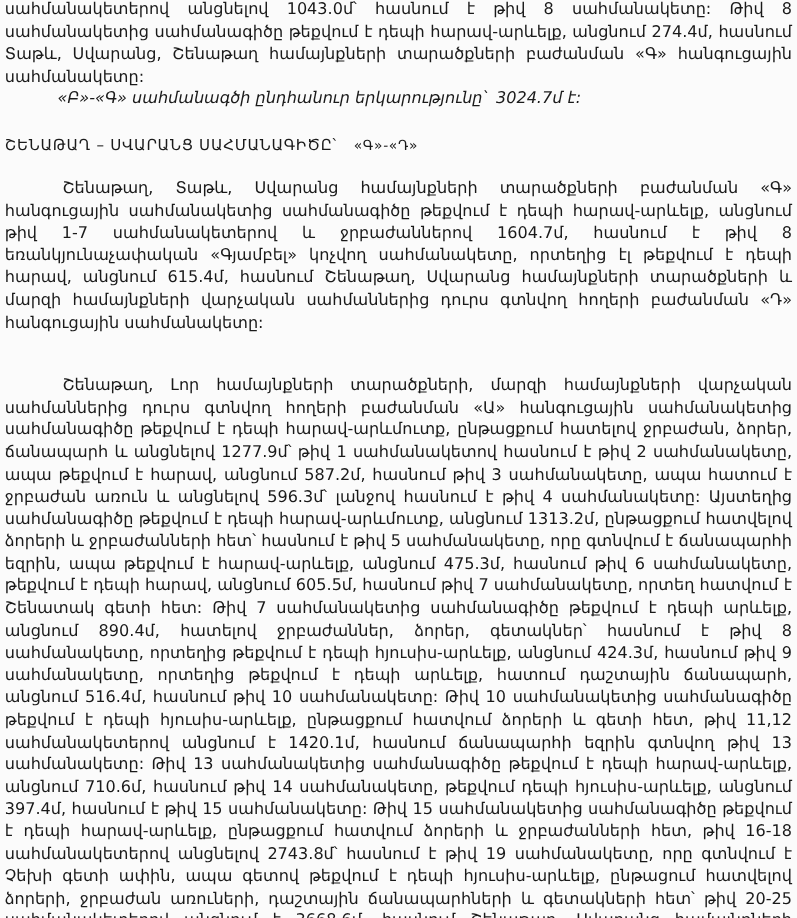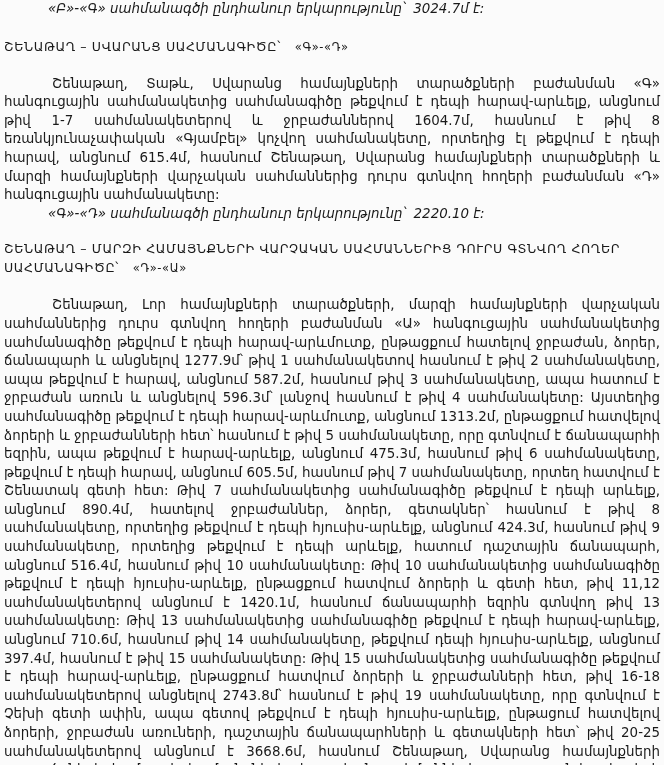--- a/index.html
+++ b/index.html
@@ -20,28 +20,27 @@
   }
   .heading .q { margin-left:14px; font-size:11.5px; }
   .gap1 { height:18px; }
   .gap2 { height:16px; }
 </style>
 </head>
 <body>
 
 <div class="page">
 
+  <p>սահմանակետերով անցնելով 1043.0մ՝ հասնում է թիվ 8 սահմանակետը: Թիվ 8 սահմանակետից սահմանագիծը թեքվում է դեպի հարավ-արևելք, անցնում 274.4մ, հասնում Տաթև, Սվարանց, Շենաթաղ համայնքների տարածքների բաժանման «Գ» հանգուցային սահմանակետը:</p>
   <p class="total"><span>«Բ»-«Գ» սահմանագծի ընդհանուր երկարությունը՝</span><span class="num">3024.7մ է:</span></p>
 
   <div class="gap1"></div>
   <p class="heading"><span>ՇԵՆԱԹԱՂ – ՍՎԱՐԱՆՑ ՍԱՀՄԱՆԱԳԻԾԸ՝</span><span class="q">«Գ»-«Դ»</span></p>
   <div class="gap1"></div>
 
   <p class="indent">Շենաթաղ, Տաթև, Սվարանց համայնքների տարածքների բաժանման «Գ» հանգուցային սահմանակետից սահմանագիծը թեքվում է դեպի հարավ-արևելք, անցնում թիվ 1-7 սահմանակետերով և ջրբաժաններով 1604.7մ, հասնում է թիվ 8 եռանկյունաչափական «Գյամբել» կոչվող սահմանակետը, որտեղից էլ թեքվում է դեպի հարավ, անցնում 615.4մ, հասնում Շենաթաղ, Սվարանց համայնքների տարածքների և մարզի համայնքների վարչական սահմաններից դուրս գտնվող հողերի բաժանման «Դ» հանգուցային սահմանակետը:</p>
-  <p class="total"><span>«Գ»-«Դ» սահմանագծի ընդհանուր երկարությունը՝</span><span class="num">2220.10 է:</span></p>
 
   <div class="gap2"></div>
-  <p class="heading"><span>ՇԵՆԱԹԱՂ – ՄԱՐԶԻ ՀԱՄԱՅՆՔՆԵՐԻ ՎԱՐՉԱԿԱՆ ՍԱՀՄԱՆՆԵՐԻՑ ԴՈՒՐՍ ԳՏՆՎՈՂ ՀՈՂԵՐ</span><br><span>ՍԱՀՄԱՆԱԳԻԾԸ՝</span><span class="q">«Դ»-«Ա»</span></p>
   <div class="gap1"></div>
 
   <p class="indent">Շենաթաղ, Լոր համայնքների տարածքների, մարզի համայնքների վարչական սահմաններից դուրս գտնվող հողերի բաժանման «Ա» հանգուցային սահմանակետից սահմանագիծը թեքվում է դեպի հարավ-արևմուտք, ընթացքում հատելով ջրբաժան, ձորեր, ճանապարհ և անցնելով 1277.9մ՝ թիվ 1 սահմանակետով հասնում է թիվ 2 սահմանակետը, ապա թեքվում է հարավ, անցնում 587.2մ, հասնում թիվ 3 սահմանակետը, ապա հատում է ջրբաժան առուն և անցնելով 596.3մ՝ լանջով հասնում է թիվ 4 սահմանակետը: Այստեղից սահմանագիծը թեքվում է դեպի հարավ-արևմուտք, անցնում 1313.2մ, ընթացքում հատվելով ձորերի և ջրբաժանների հետ՝ հասնում է թիվ 5 սահմանակետը, որը գտնվում է ճանապարհի եզրին, ապա թեքվում է հարավ-արևելք, անցնում 475.3մ, հասնում թիվ 6 սահմանակետը, թեքվում է դեպի հարավ, անցնում 605.5մ, հասնում թիվ 7 սահմանակետը, որտեղ հատվում է Շենատակ գետի հետ: Թիվ 7 սահմանակետից սահմանագիծը թեքվում է դեպի արևելք, անցնում 890.4մ, հատելով ջրբաժաններ, ձորեր, գետակներ՝ հասնում է թիվ 8 սահմանակետը, որտեղից թեքվում է դեպի հյուսիս-արևելք, անցնում 424.3մ, հասնում թիվ 9 սահմանակետը, որտեղից թեքվում է դեպի արևելք, հատում դաշտային ճանապարհ, անցնում 516.4մ, հասնում թիվ 10 սահմանակետը: Թիվ 10 սահմանակետից սահմանագիծը թեքվում է դեպի հյուսիս-արևելք, ընթացքում հատվում ձորերի և գետի հետ, թիվ 11,12 սահմանակետերով անցնում է 1420.1մ, հասնում ճանապարհի եզրին գտնվող թիվ 13 սահմանակետը: Թիվ 13 սահմանակետից սահմանագիծը թեքվում է դեպի հարավ-արևելք, անցնում 710.6մ, հասնում թիվ 14 սահմանակետը, թեքվում դեպի հյուսիս-արևելք, անցնում 397.4մ, հասնում է թիվ 15 սահմանակետը: Թիվ 15 սահմանակետից սահմանագիծը թեքվում է դեպի հարավ-արևելք, ընթացքում հատվում ձորերի և ջրբաժանների հետ, թիվ 16-18 սահմանակետերով անցնելով 2743.8մ՝ հասնում է թիվ 19 սահմանակետը, որը գտնվում է Չեխի գետի ափին, ապա գետով թեքվում է դեպի հյուսիս-արևելք, ընթացում հատվելով ձորերի, ջրբաժան առուների, դաշտային ճանապարհների և գետակների հետ՝ թիվ 20-25 սահմանակետերով անցնում է 3668.6մ, հասնում Շենաթաղ, Սվարանց համայնքների տարածքների և մարզի համայնքների վարչական սահմաններից դուրս գտնվող հողերի բաժանման «Դ» հանգուցային սահմանակետը:</p>
 
 </div>
 
 </body></html>

